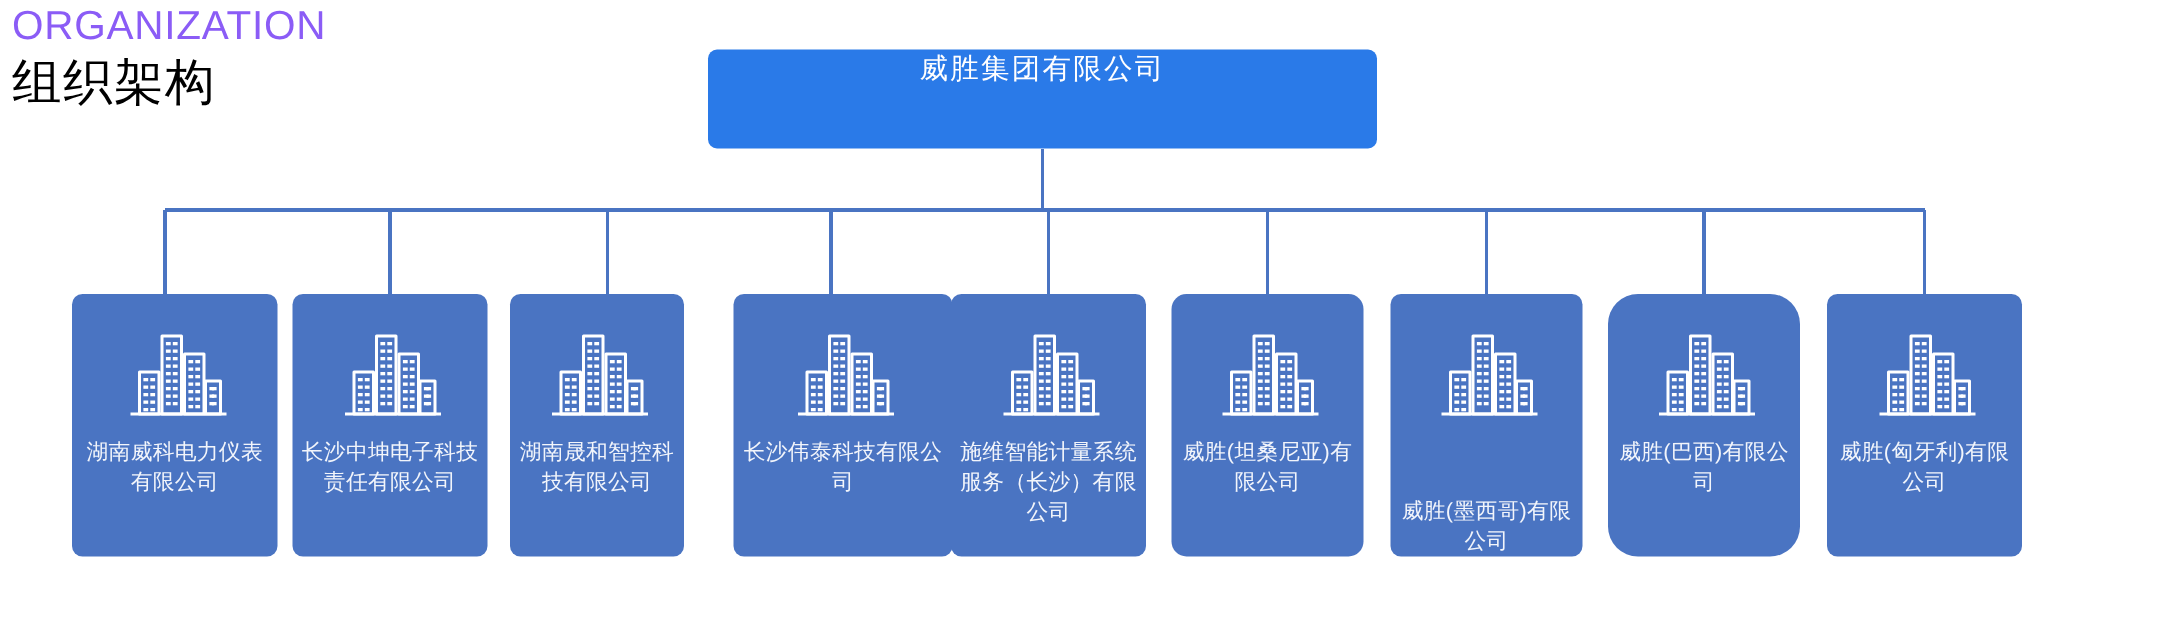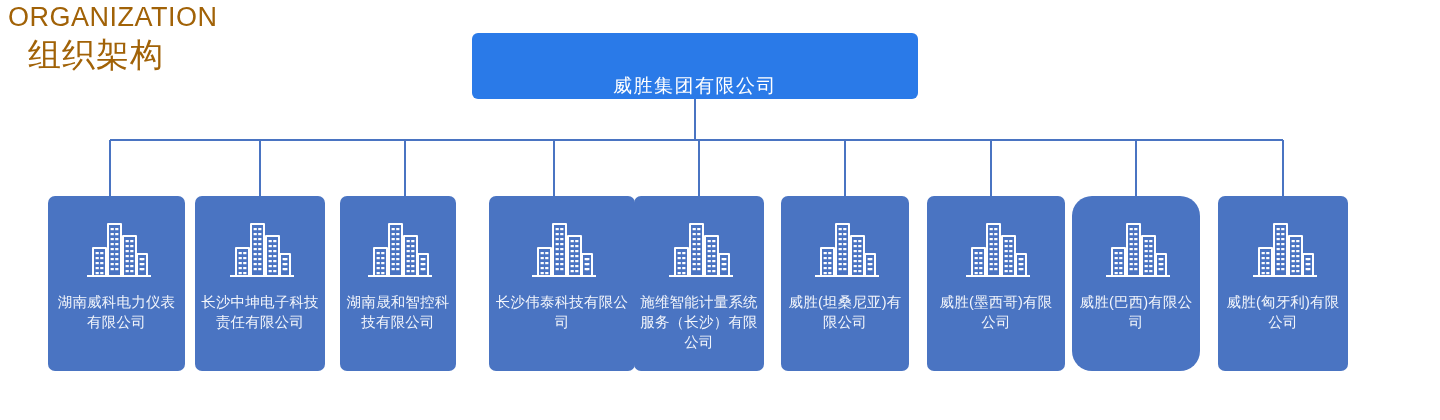--- a/index.html
+++ b/index.html
@@ -25,46 +25,45 @@
   .heading {
     position: absolute;
     left: 8px;
     top: 2px;
     width: 420px;
   }
   .heading-eyebrow {
     font-size: 27px;
     line-height: 30px;
     letter-spacing: 0.5px;
-    color: #a16207;
+    color: #8b5cf6;
     font-weight: 400;
     white-space: nowrap;
   }
   .heading-title {
     font-size: 33px;
     line-height: 42px;
-    color: #a16207;
+    color: #000000;
     font-weight: 400;
     letter-spacing: 1px;
     margin-top: 2px;
     white-space: nowrap;
-    margin-left: 20px;
   }
 
   
   .root-node {
     position: absolute;
     left: 472px;
     top: 33px;
     width: 446px;
     height: 66px;
     background: #2a7ae8;
     border-radius: 6px;
     display: flex;
-    align-items: flex-end;
+    align-items: flex-start;
     justify-content: center;
   }
   .root-label {
     color: #ffffff;
     font-size: 19px;
     letter-spacing: 1.5px;
     white-space: nowrap;
   }
 
   
@@ -449,21 +448,21 @@
             <rect x="60.2" y="40.0" width="3.2" height="2.2"></rect>
             <rect x="58.6" y="45.0" width="3.2" height="2.2"></rect>
             <rect x="60.2" y="45.0" width="3.2" height="2.2"></rect>
             <rect x="58.6" y="50.0" width="3.2" height="2.2"></rect>
             <rect x="60.2" y="50.0" width="3.2" height="2.2"></rect>
           </g>
           <line x1="6" y1="58" x2="70" y2="58" stroke="#ffffff" stroke-width="2"></line>
         </svg>
         <div class="card-label">施维智能计量系统服务（长沙）有限公司</div>
       </div>
-      <div class="org-card" style="left: 781px; width: 128px;">
+      <div class="org-card" style="left: 781px; width: 128px; border-radius: 10px;">
         <svg class="card-icon" viewBox="0 0 72 66">
           <g fill="none" stroke="#ffffff" stroke-width="2" stroke-linejoin="round">
             <rect x="12" y="30" width="13" height="28"></rect>
             <rect x="27" y="6" width="13" height="52"></rect>
             <rect x="42" y="18" width="13" height="40"></rect>
             <rect x="56" y="36" width="10" height="22"></rect>
           </g>
           <g fill="#ffffff" stroke="none">
             <rect x="14.6" y="34.0" width="3.2" height="2.2"></rect>
             <rect x="19.2" y="34.0" width="3.2" height="2.2"></rect>
@@ -511,21 +510,21 @@
             <rect x="60.2" y="40.0" width="3.2" height="2.2"></rect>
             <rect x="58.6" y="45.0" width="3.2" height="2.2"></rect>
             <rect x="60.2" y="45.0" width="3.2" height="2.2"></rect>
             <rect x="58.6" y="50.0" width="3.2" height="2.2"></rect>
             <rect x="60.2" y="50.0" width="3.2" height="2.2"></rect>
           </g>
           <line x1="6" y1="58" x2="70" y2="58" stroke="#ffffff" stroke-width="2"></line>
         </svg>
         <div class="card-label">威胜(坦桑尼亚)有限公司</div>
       </div>
-      <div class="org-card" style="left: 927px; width: 138px;">
+      <div class="org-card" style="left: 927px; width: 128px; justify-content: space-between;">
         <svg class="card-icon" viewBox="0 0 72 66">
           <g fill="none" stroke="#ffffff" stroke-width="2" stroke-linejoin="round">
             <rect x="12" y="30" width="13" height="28"></rect>
             <rect x="27" y="6" width="13" height="52"></rect>
             <rect x="42" y="18" width="13" height="40"></rect>
             <rect x="56" y="36" width="10" height="22"></rect>
           </g>
           <g fill="#ffffff" stroke="none">
             <rect x="14.6" y="34.0" width="3.2" height="2.2"></rect>
             <rect x="19.2" y="34.0" width="3.2" height="2.2"></rect>

